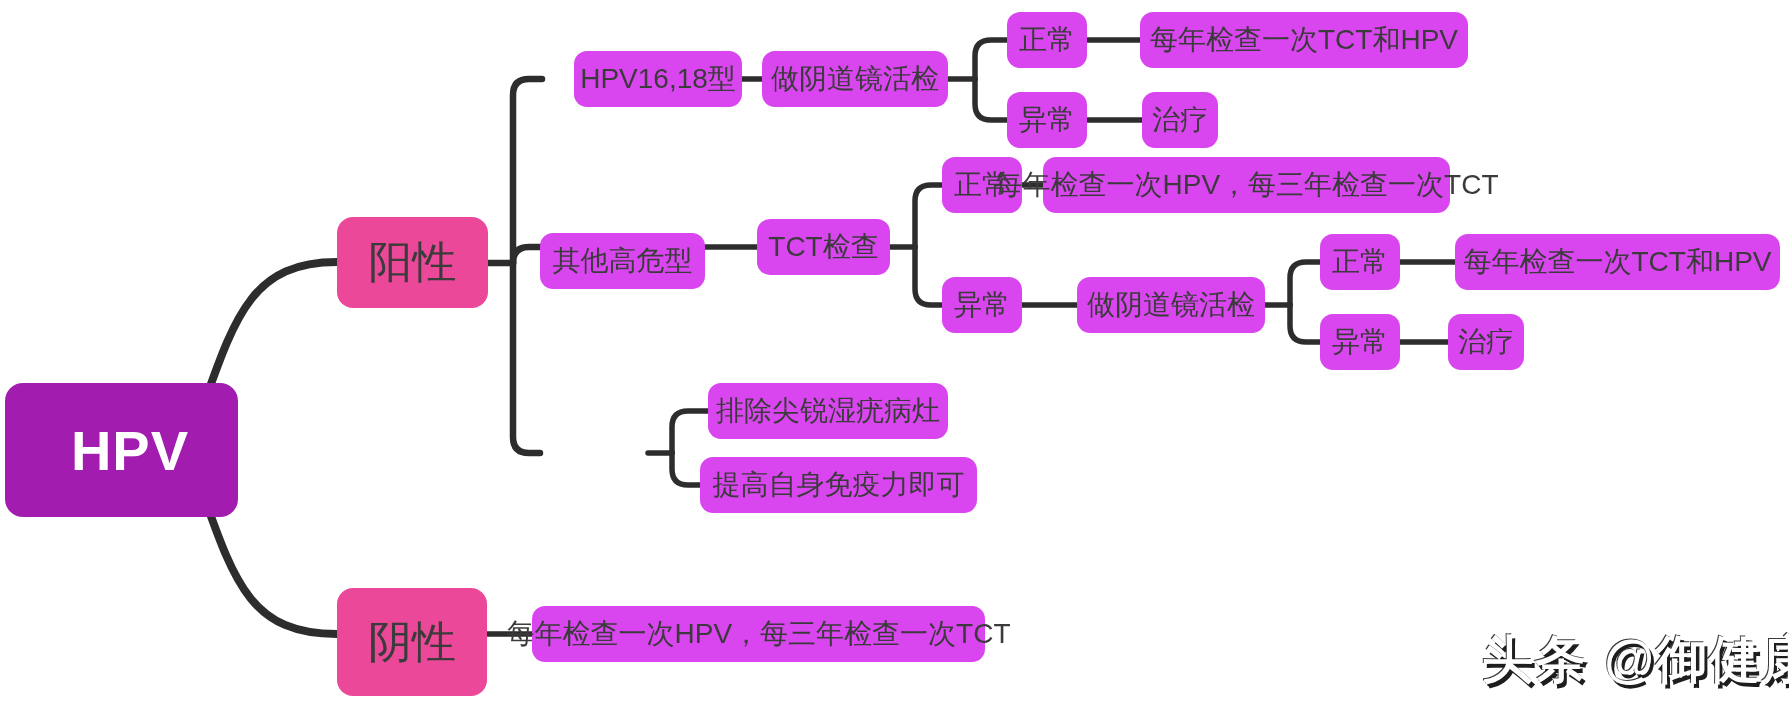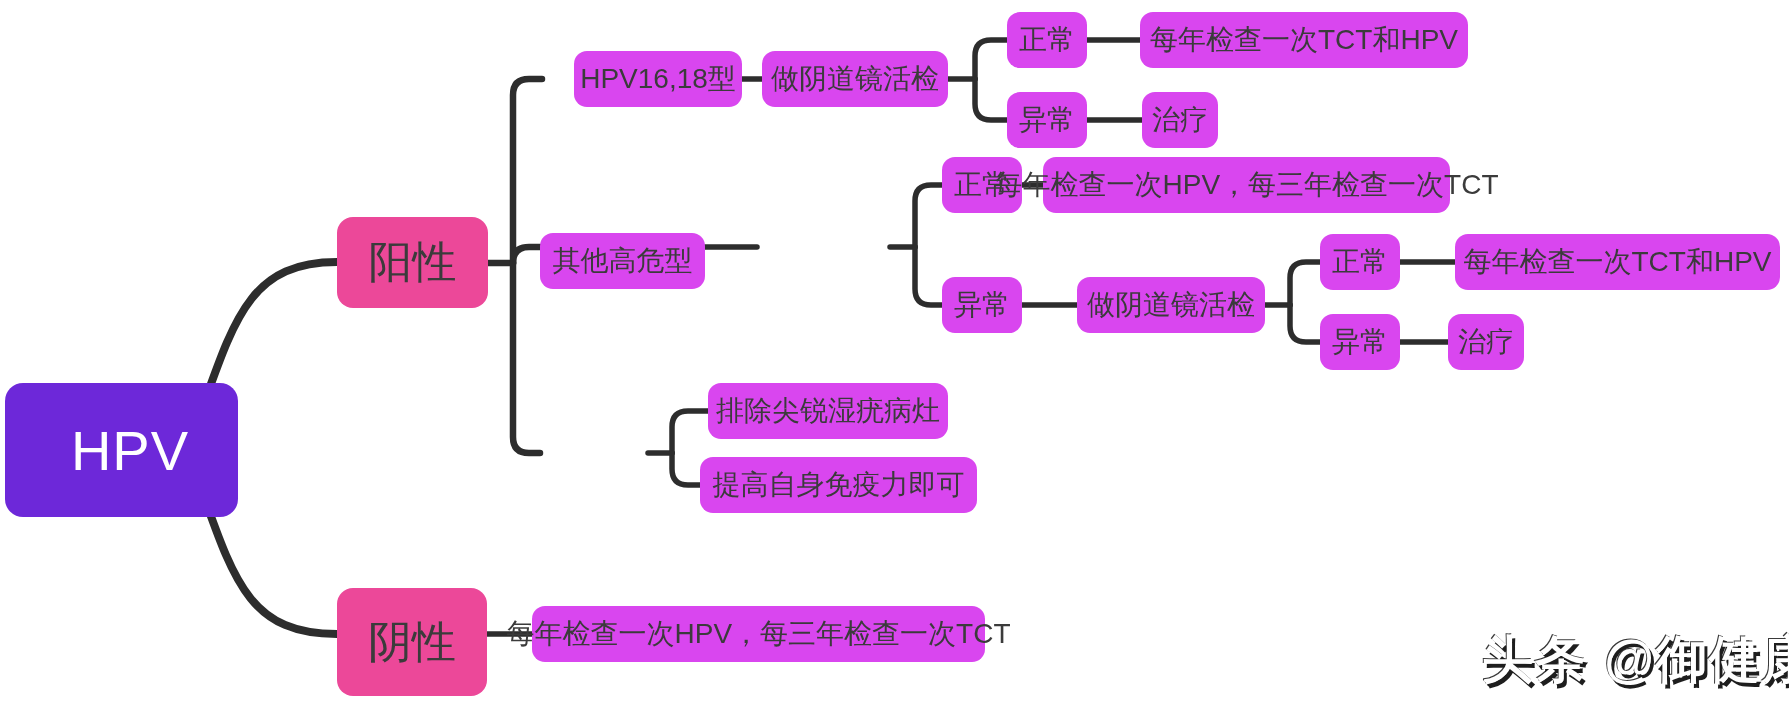--- a/index.html
+++ b/index.html
@@ -16,23 +16,23 @@
   .link-l1{stroke-width:6.5px;}
   .link-l2{stroke-width:5.5px;}
   .node{
     position:absolute;
     display:flex;align-items:center;justify-content:center;
     white-space:nowrap;
     color:#3b3b3b;
     box-sizing:border-box;
   }
   .node-root{
-    background:#6d28d9;color:#ffffff;
+    background:#a21caf;color:#ffffff;
     border-radius:18px;
-    font-size:56px;font-weight:normal;letter-spacing:1px;padding-left:17px;
+    font-size:56px;font-weight:bold;letter-spacing:1px;padding-left:17px;
   }
   .node-l1{
     background:#ec4899;
     border-radius:16px;
     font-size:44px;font-weight:500;
   }
   .node-child{
     background:#d946ef;
     border-radius:13px;
     font-size:28px;font-weight:500;
@@ -92,20 +92,21 @@
   <div class="node node-l1" style="left:337px;top:588px;width:150px;height:108px;">阴性</div>
 
   <div class="node node-child" style="left:542px;top:51px;width:168px;height:56px;margin-left:32px;">HPV16,18型</div>
   <div class="node node-child" style="left:762px;top:51px;width:186px;height:56px;">做阴道镜活检</div>
   <div class="node node-child" style="left:1007px;top:12px;width:80px;height:56px;">正常</div>
   <div class="node node-child" style="left:1140px;top:12px;width:328px;height:56px;">每年检查一次TCT和HPV</div>
   <div class="node node-child" style="left:1007px;top:92px;width:80px;height:56px;">异常</div>
   <div class="node node-child" style="left:1142px;top:92px;width:76px;height:56px;">治疗</div>
 
   <div class="node node-child" style="left:540px;top:233px;width:165px;height:56px;">其他高危型</div>
+  <div class="node node-child" style="left:757px;top:219px;width:133px;height:56px;">TCT检查</div>
   <div class="node node-child" style="left:942px;top:157px;width:80px;height:56px;">正常</div>
   <div class="node node-child" style="left:1043px;top:157px;width:407px;height:56px;">每年检查一次HPV，每三年检查一次TCT</div>
   <div class="node node-child" style="left:942px;top:277px;width:80px;height:56px;">异常</div>
   <div class="node node-child" style="left:1077px;top:277px;width:188px;height:56px;">做阴道镜活检</div>
   <div class="node node-child" style="left:1320px;top:234px;width:80px;height:56px;">正常</div>
   <div class="node node-child" style="left:1455px;top:234px;width:325px;height:56px;">每年检查一次TCT和HPV</div>
   <div class="node node-child" style="left:1320px;top:314px;width:80px;height:56px;">异常</div>
   <div class="node node-child" style="left:1448px;top:314px;width:76px;height:56px;">治疗</div>
 
   <div class="node node-child" style="left:708px;top:383px;width:240px;height:56px;">排除尖锐湿疣病灶</div>

